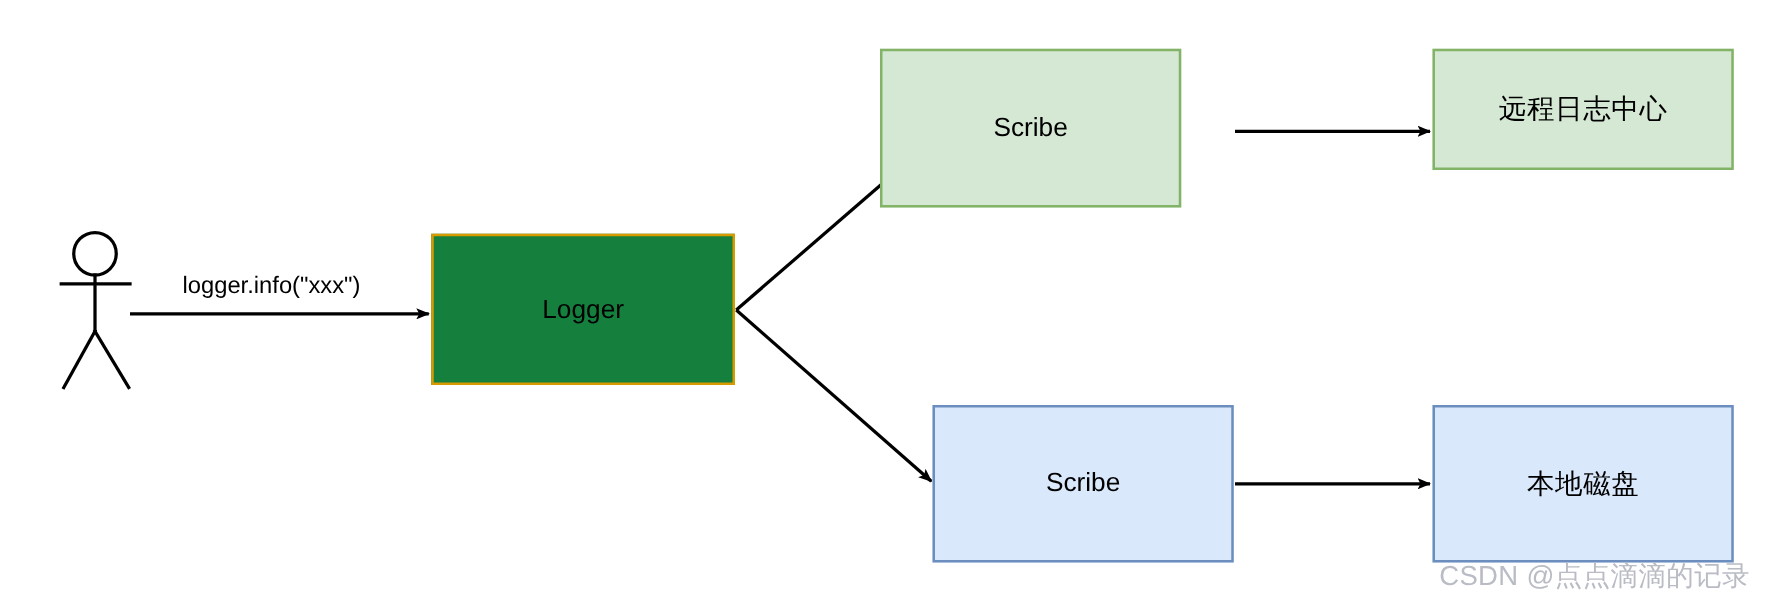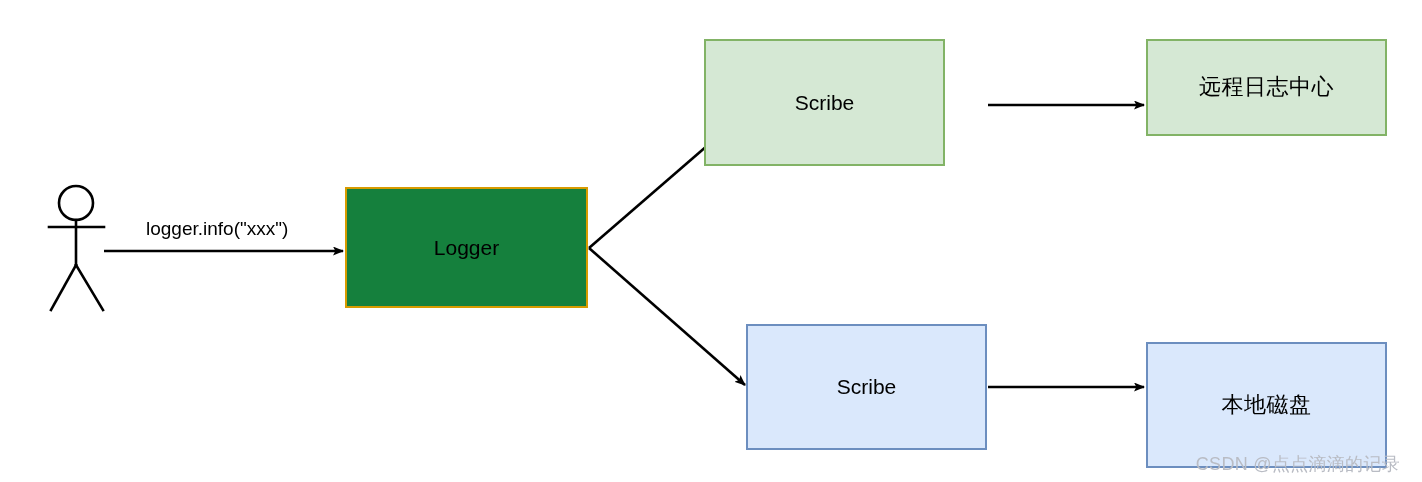--- a/index.html
+++ b/index.html
@@ -48,21 +48,21 @@
   .edge-label {
     position: absolute;
     font-size: 19px;
     color: #000000;
     white-space: nowrap;
   }
   #watermark {
     position: absolute;
     right: 22px;
     bottom: 6px;
-    font-size: 18px;
+    font-size: 22px;
     color: #b9bcc4;
     white-space: nowrap;
     letter-spacing: 0.3px;
   }
 </style>
 </head>
 <body>
 
 <div id="canvas">
 
@@ -103,19 +103,19 @@
   </div>
 
   <div class="node-box" style="left:1146px; top:39px; width:241px; height:97px; background:#d5e8d4; border-color:#82b366;">
     <span class="node-label cjk">远程日志中心</span>
   </div>
 
   <div class="node-box" style="left:746px; top:324px; width:241px; height:126px; background:#dae8fc; border-color:#6c8ebf;">
     <span class="node-label">Scribe</span>
   </div>
 
-  <div class="node-box" style="left:1146px; top:324px; width:241px; height:126px; background:#dae8fc; border-color:#6c8ebf;margin-top:18px;">
+  <div class="node-box" style="left:1146px; top:324px; width:241px; height:126px; background:#dae8fc; border-color:#6c8ebf;">
     <span class="node-label cjk">本地磁盘</span>
   </div>
 
   <div id="watermark">CSDN @点点滴滴的记录</div>
 
 </div>
 
 </body></html>

